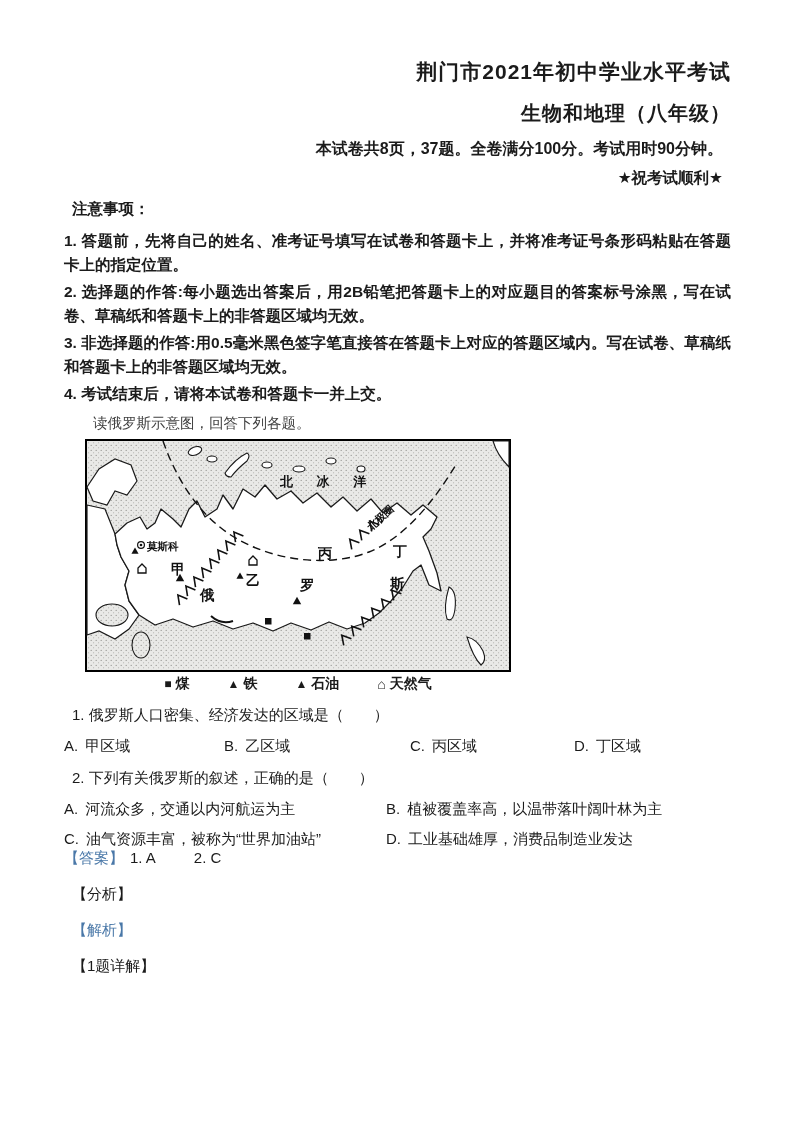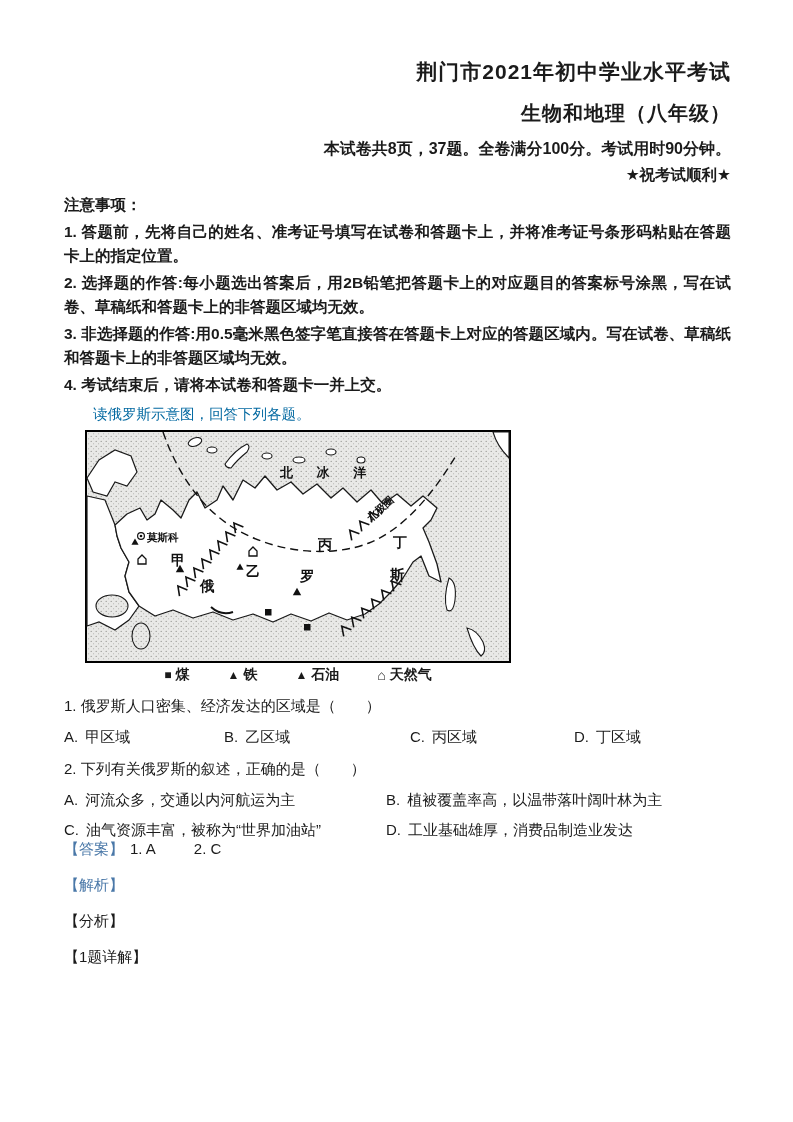--- a/index.html
+++ b/index.html
@@ -4,27 +4,27 @@
 <style>
   html,body{margin:0;padding:0;}
   body{
     width:793px;height:1122px;overflow:hidden;background:#ffffff;
     font-family:"Liberation Sans","DejaVu Sans",sans-serif;color:#1b1b1b;
   }
   .page{padding:58px 62px 0 64px;}
   .center{text-align:right;}
   h1.title{font-size:21px;margin:0 0 14px 0;letter-spacing:1px;}
   h2.subtitle{font-size:20px;margin:0 0 12px 0;letter-spacing:1px;}
-  p{margin:0;}
+  p{margin:8px;}
   .exam-info{font-size:16px;font-weight:bold;margin-bottom:5px;}
   .wish{font-size:15.5px;font-weight:bold;margin-bottom:7px;}
   .notice-heading{font-size:15.5px;font-weight:bold;line-height:1.55;}
   .notice-item{font-size:15.5px;font-weight:bold;line-height:1.55;text-align:justify;margin:3px 0;}
   .section-heading{font-size:15.5px;font-weight:bold;line-height:1.55;text-align:justify;margin-top:4px;}
-  .intro{font-size:14.5px;text-indent:2em;margin:8px 0 6px 0;color:#0369a1;}
+  .intro{font-size:14.5px;text-indent:2em;margin:8px 0 6px 0;color:#404040;}
   figure.map{margin:0 0 0 21px;width:426px;}
   figure.map svg{display:block;}
   .legend{display:flex;justify-content:center;gap:38px;margin-top:3px;font-size:14px;font-weight:bold;}
   .legend .item{display:flex;align-items:center;gap:4px;}
   .legend .sym{font-size:12px;}
   .legend .sym.gas{font-size:14px;}
   .q-stem{font-size:15px;margin-top:13px;}
   .q1-options{display:grid;grid-template-columns:160px 186px 164px 1fr;margin-top:12px;font-size:15px;}
   .q2-options{display:grid;grid-template-columns:322px 1fr;row-gap:11px;margin-top:12px;font-size:15px;}
   .opt .lab{margin-right:7px;}
@@ -198,17 +198,17 @@
     <span class="opt"><span class="lab">B.</span><span>植被覆盖率高，以温带落叶阔叶林为主</span></span>
     <span class="opt"><span class="lab">C.</span><span>油气资源丰富，被称为“世界加油站”</span></span>
     <span class="opt"><span class="lab">D.</span><span>工业基础雄厚，消费品制造业发达</span></span>
   </div>
 
   <div class="ans-line">
     <span class="tag-blue">【答案】</span>
     <span class="ans-val">1. A</span>
     <span class="ans-val2">2. C</span>
   </div>
+  <p class="sect-line">【分析】</p>
   <p class="sect-line tag-blue">【解析】</p>
-  <p class="sect-line">【分析】</p>
   <p class="sect-line">【1题详解】</p>
 
 </div>
 
 </body></html>

